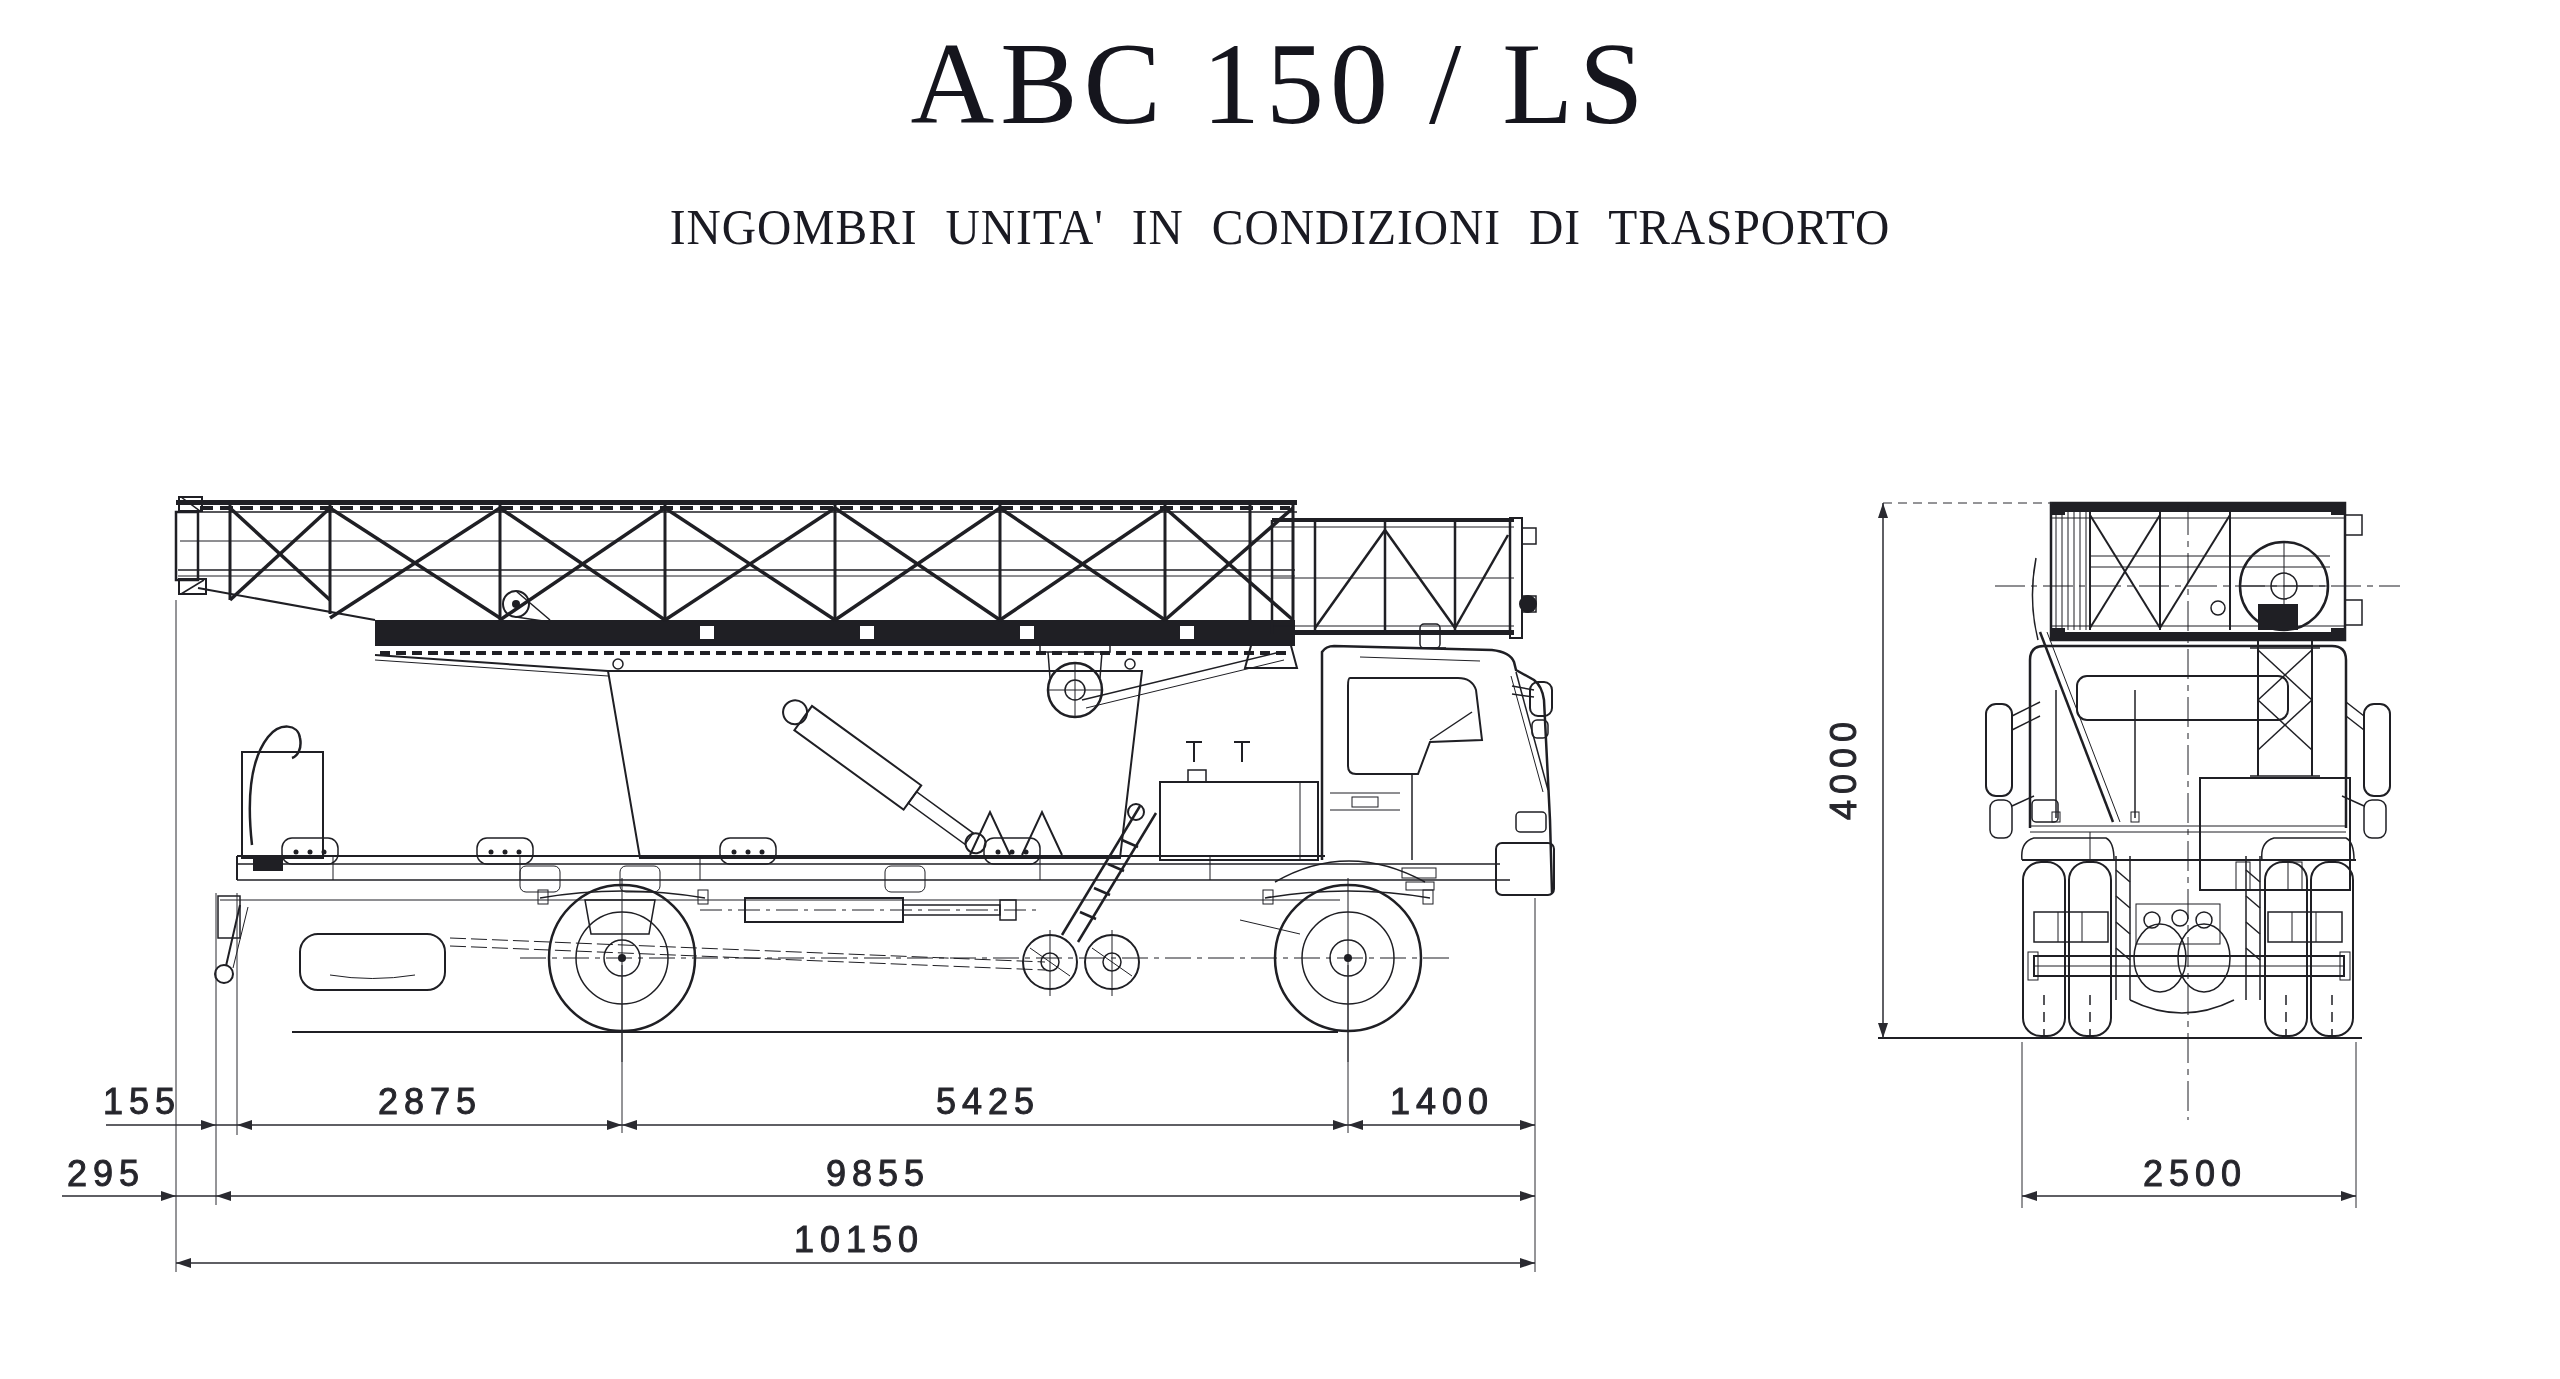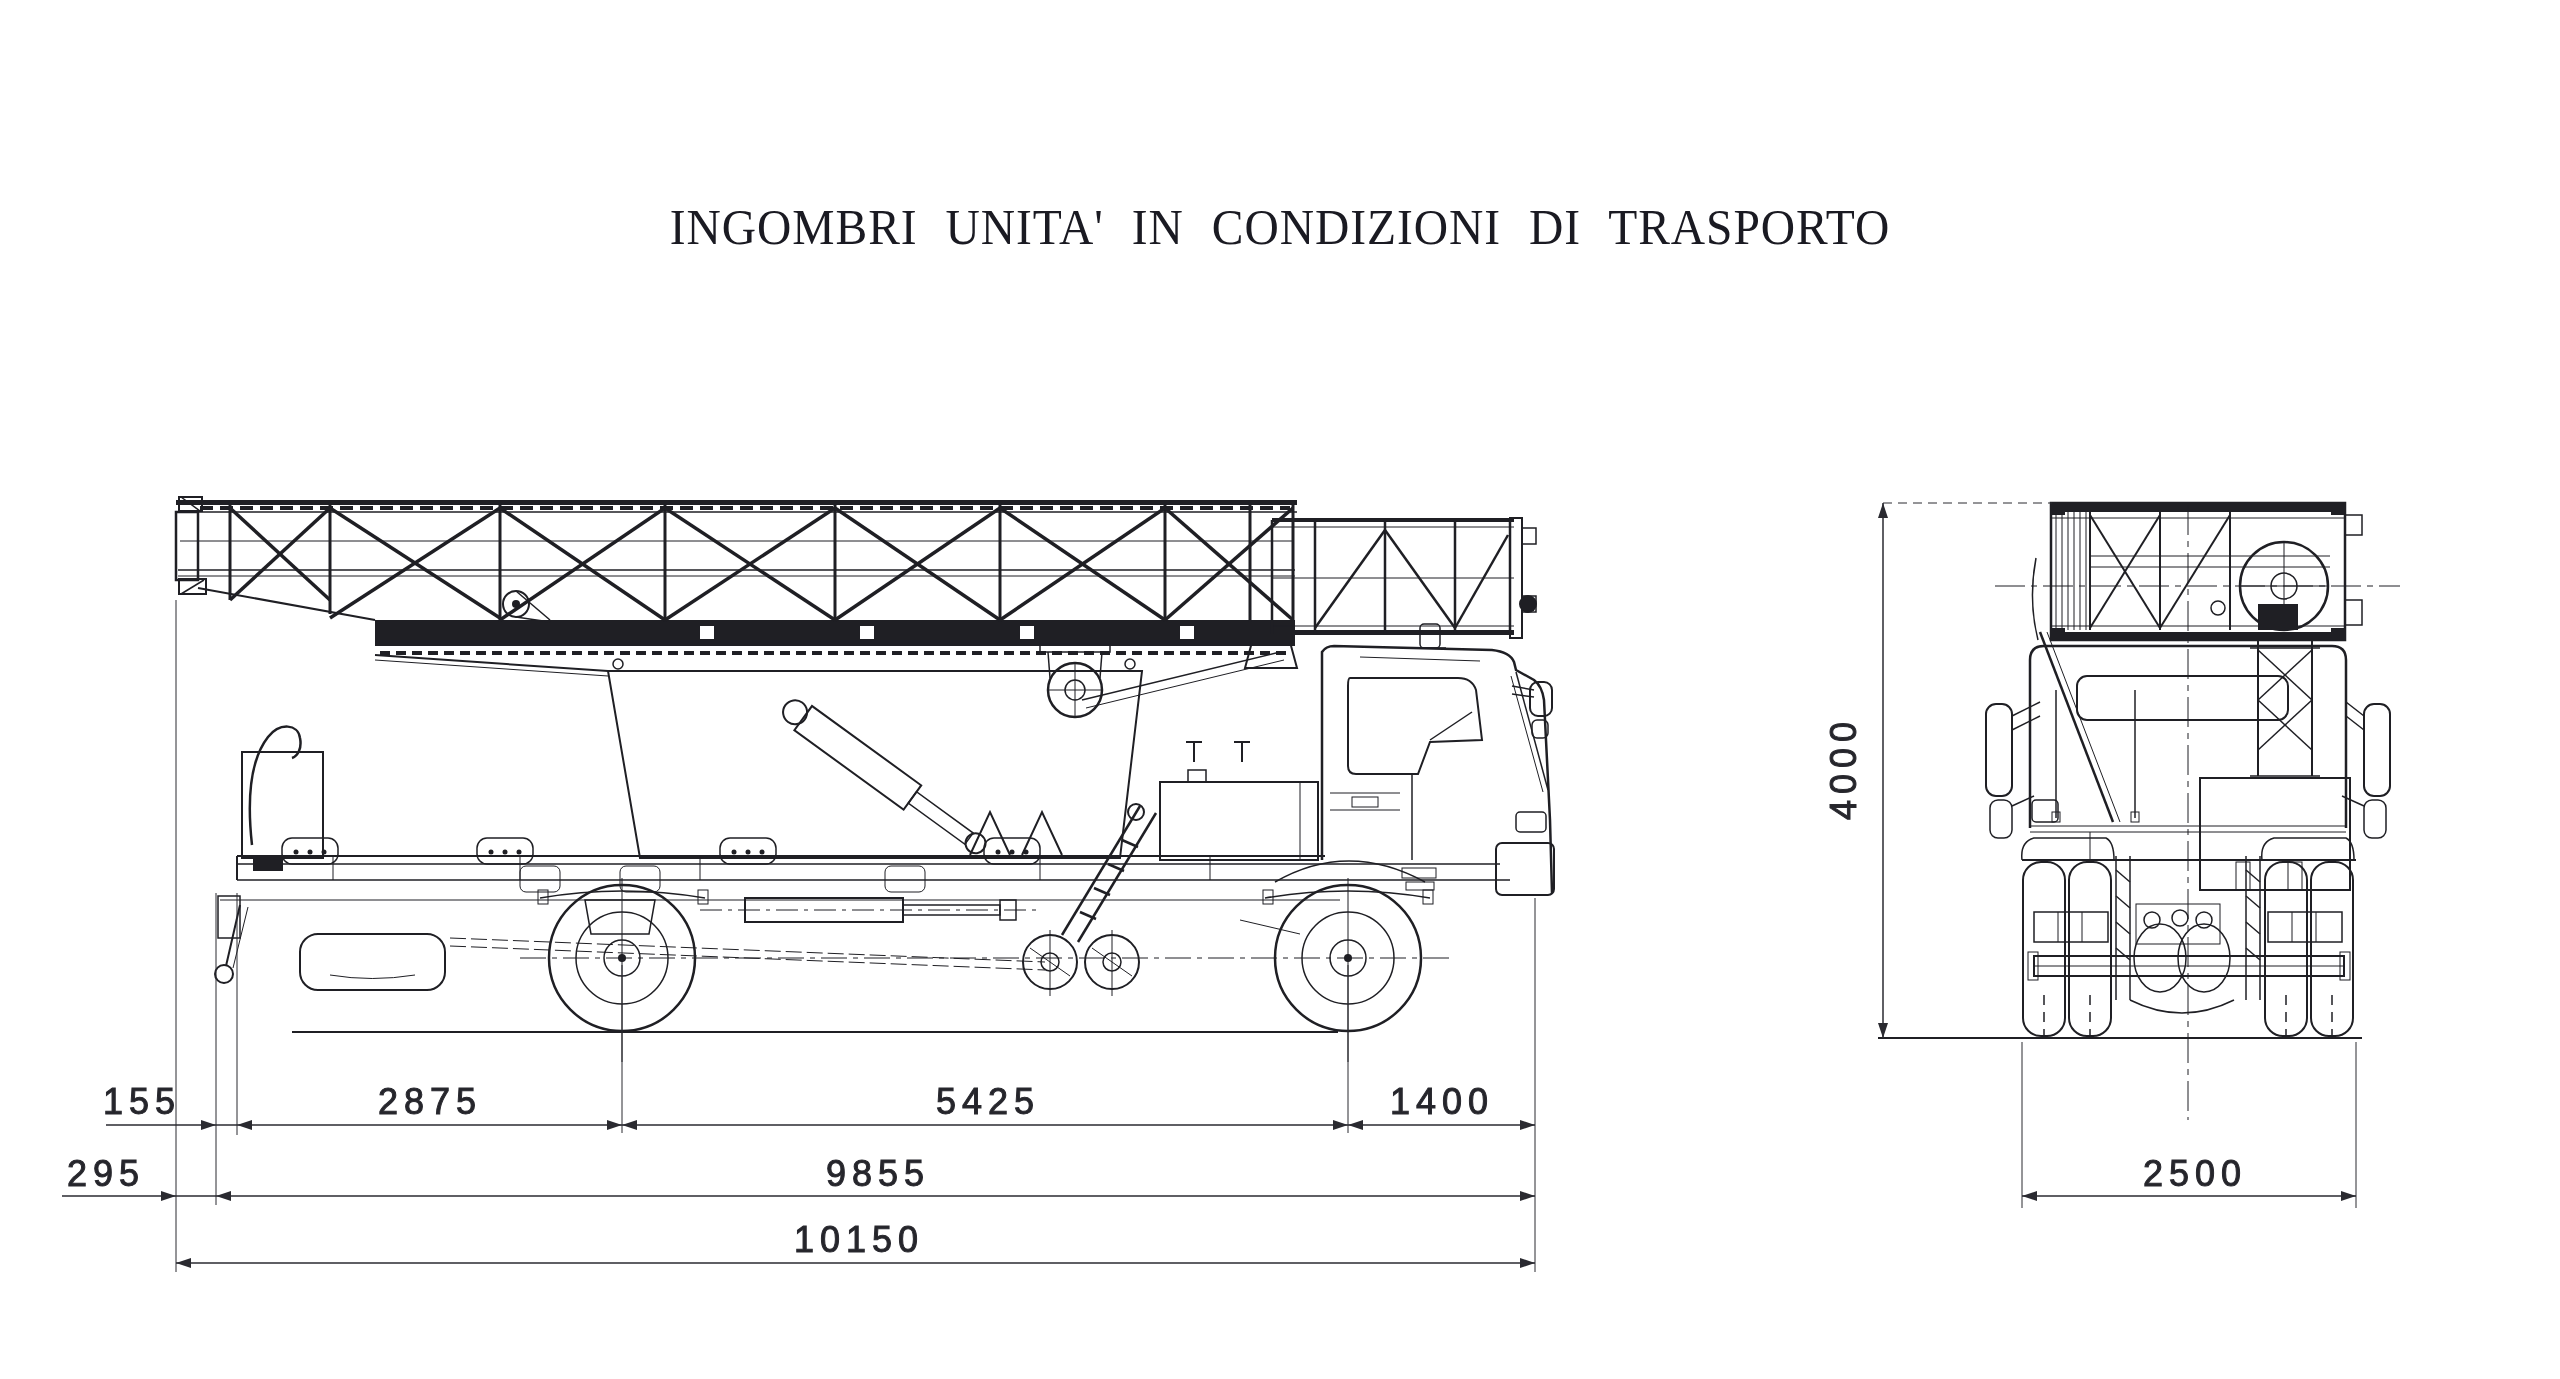--- a/index.html
+++ b/index.html
@@ -35,20 +35,21 @@
     font-family:"Liberation Sans", sans-serif;
     fill:#25252b;
   }
   .dimtxt{font-size:36px;letter-spacing:6px;}
 </style>
 </head>
 <body>
 
 <div class="sheet">
 
+  <div class="title">ABC 150 / LS</div>
   <div class="subtitle">INGOMBRI UNITA' IN CONDIZIONI DI TRASPORTO</div>
 
   <svg width="2560" height="1379" viewBox="0 0 2560 1379" xmlns="http://www.w3.org/2000/svg">
 
     <g stroke="#1f1f24" fill="none" stroke-width="1.5">
 
       <g>
 
         <rect x="176" y="512" width="22" height="68" stroke-width="2.5"></rect>
         <rect x="179" y="497" width="23" height="14" stroke-width="2"></rect>

